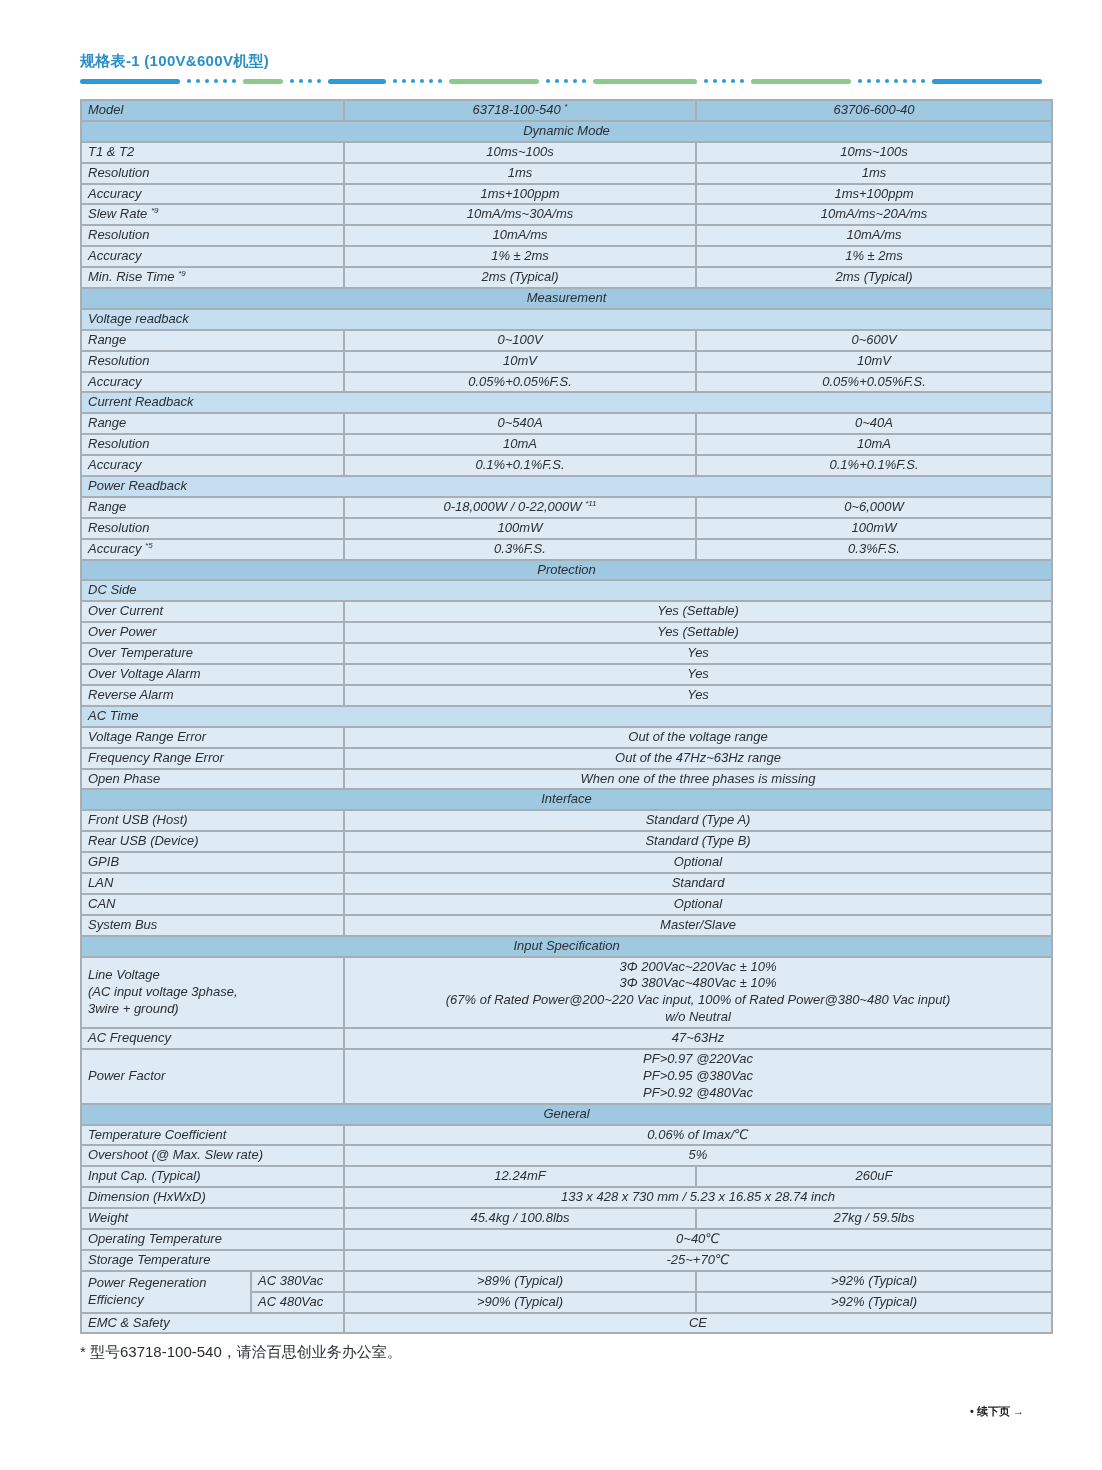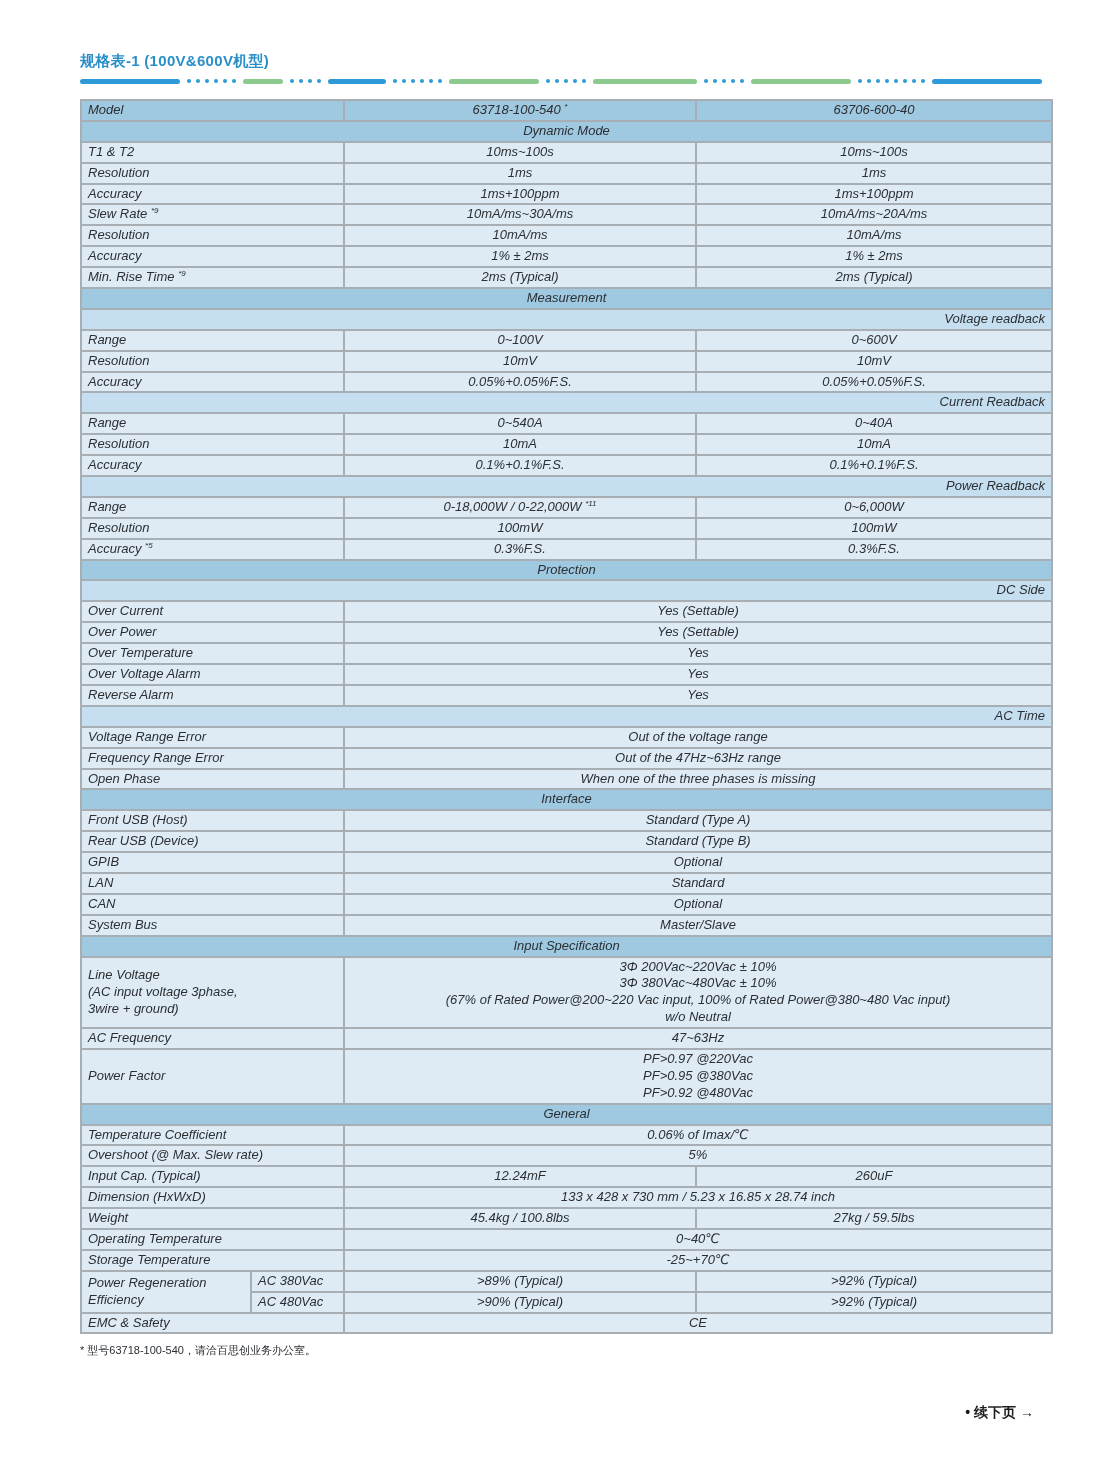--- a/index.html
+++ b/index.html
@@ -53,34 +53,34 @@
   }
   table.spec td {
     border: 2px solid var(--border-inner, #a7afb4);
     font-size: 13px;
     padding: 1px 6px;
     height: 16px;
     line-height: 1.3;
     overflow: hidden;
   }
   td.sec { background: var(--section-bg, #9ec8e1); text-align: center; }
-  td.sub { background: var(--subsection-bg, #c6dff0); text-align: right; margin-top: 10px; }
+  td.sub { background: var(--subsection-bg, #c6dff0); text-align: left; margin-top: 10px; }
   td.lbl { background: var(--row-bg, #deebf5); text-align: left; }
   td.val { background: var(--row-bg, #deebf5); text-align: center; }
   td.lbl.hdr, td.val.hdr { background: var(--section-bg, #9ec8e1); }
   td sup { font-size: 8px; line-height: 0; }
 
-  .footnotes { margin-top: 9px; font-size: 11px; }
+  .footnotes { margin-top: 9px; font-size: 15px; }
   .footnotes .footnote { margin: 0 0 9px 0; }
 
   .continue-line {
     position: absolute;
-    right: 68px;
+    right: 78px;
     top: 1404px;
-    font-size: 14px;
+    font-size: 11px;
     font-weight: bold;
     color: #1d1d1d;
   }
 </style>
 </head>
 <body>
 
 <div class="page">
   <div class="content">
 

